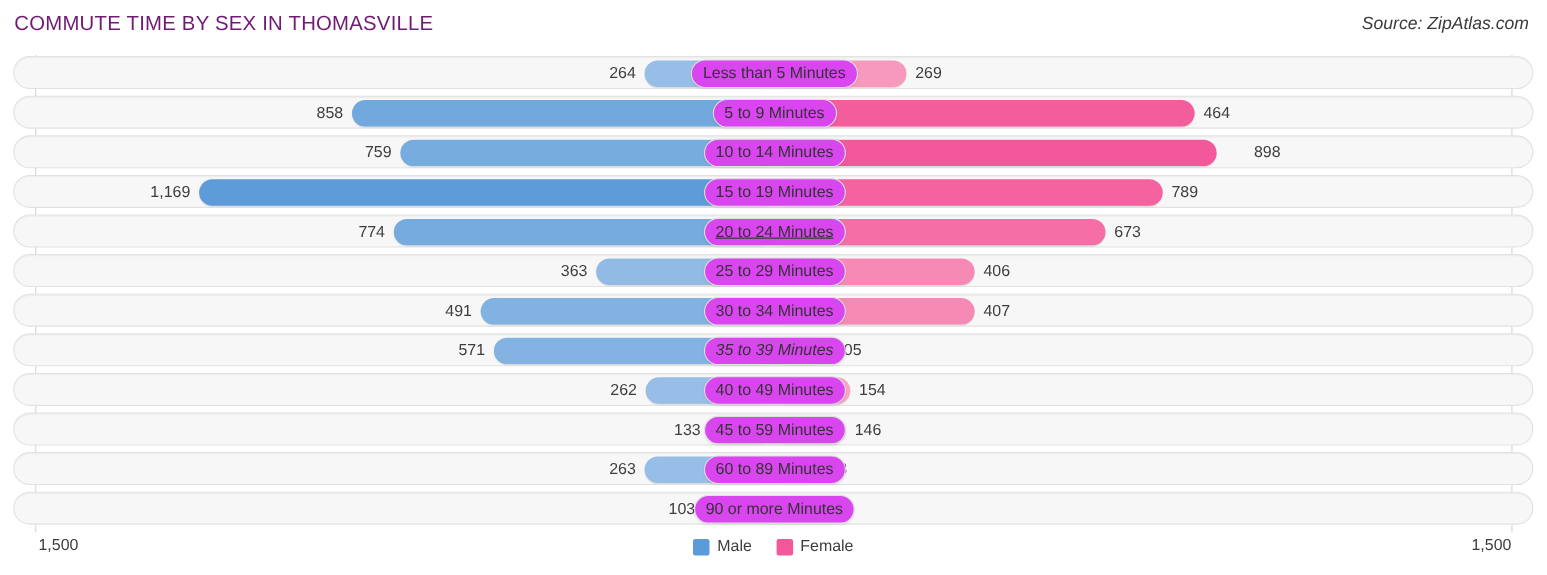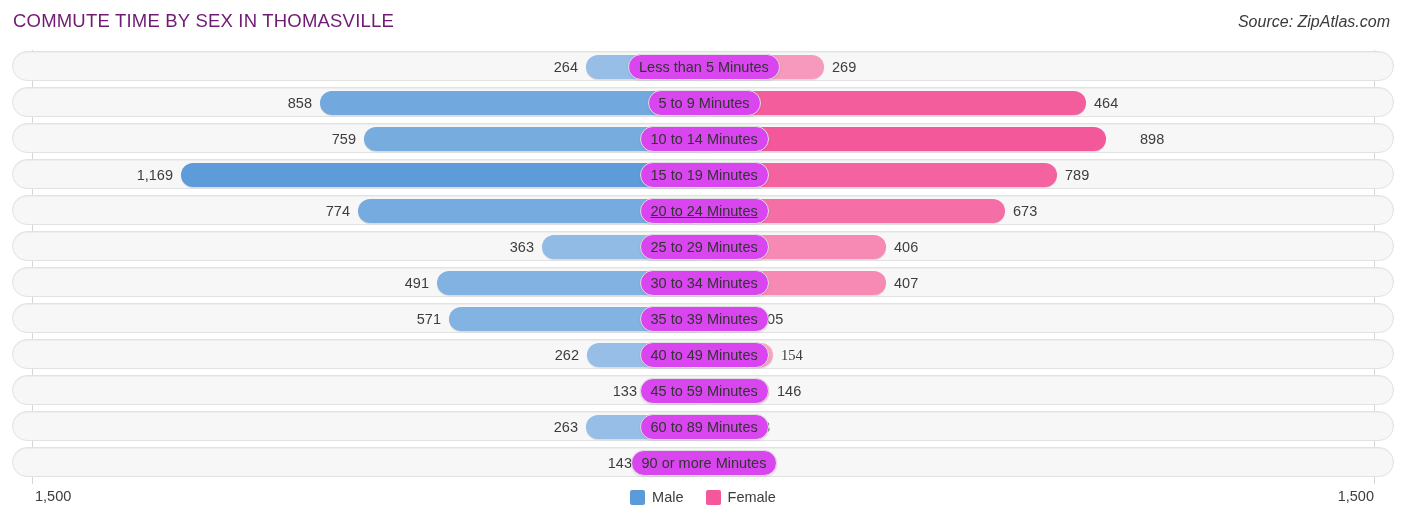--- a/index.html
+++ b/index.html
@@ -150,47 +150,47 @@
         <div class="bar bar-female" style="left: 691px; width: 182px; background: rgb(246, 138, 181);"></div>
         <div class="val val-left" style="left: 346px; width: 70px;">491</div>
         <div class="val val-right" style="left: 881px; width: 70px;">407</div>
         <div class="cat" style="left: 626.5px;">30 to 34 Minutes</div>
       </div>
       <div class="row" style="top: 253px;">
         <div class="bar bar-male" style="left: 436px; width: 255px; background: rgb(131, 179, 226);"></div>
         <div class="bar bar-female" style="left: 691px; width: 47px; background: rgb(248, 169, 197);"></div>
         <div class="val val-left" style="left: 358px; width: 70px;">571</div>
         <div class="val val-right" style="left: 746px; width: 70px;">105</div>
-        <div class="cat" style="left: 626.5px;">35 to 39 Minutes</div>
+        <div class="cat" style="left: 626.5px; font-style: italic;">35 to 39 Minutes</div>
       </div>
       <div class="row" style="top: 289px;">
         <div class="bar bar-male" style="left: 574px; width: 117px; background: rgb(151, 190, 230);"></div>
         <div class="bar bar-female" style="left: 691px; width: 69px; background: rgb(248, 164, 195);"></div>
         <div class="val val-left" style="left: 496px; width: 70px;">262</div>
-        <div class="val val-right" style="left: 768px; width: 70px; font-family: Liberation Serif, serif;">154</div>
+        <div class="val val-right" style="left: 768px; width: 70px;">154</div>
         <div class="cat" style="left: 626.5px;">40 to 49 Minutes</div>
       </div>
       <div class="row" style="top: 325px;">
         <div class="bar bar-male" style="left: 632px; width: 59px; background: rgb(159, 195, 232);"></div>
         <div class="bar bar-female" style="left: 691px; width: 65px; background: rgb(248, 165, 195);"></div>
         <div class="val val-left" style="left: 554px; width: 70px;">133</div>
         <div class="val val-right" style="left: 764px; width: 70px;">146</div>
         <div class="cat" style="left: 626.5px;">45 to 59 Minutes</div>
       </div>
       <div class="row" style="top: 361px;">
         <div class="bar bar-male" style="left: 573px; width: 118px; background: rgb(151, 190, 230);"></div>
         <div class="bar bar-female" style="left: 691px; width: 42px; background: rgb(248, 170, 198);"></div>
         <div class="val val-left" style="left: 495px; width: 70px;">263</div>
         <div class="val val-right" style="left: 741px; width: 70px;">93</div>
         <div class="cat" style="left: 626.5px;">60 to 89 Minutes</div>
       </div>
       <div class="row" style="top: 397px;">
         <div class="bar bar-male" style="left: 627px; width: 64px; background: rgb(159, 195, 232);"></div>
         <div class="bar bar-female" style="left: 691px; width: 11px; background: rgb(249, 178, 202);"></div>
-        <div class="val val-left" style="left: 549px; width: 70px;">143</div>
+        <div class="val val-left" style="left: 549px; width: 70px;">103</div>
         <div class="val val-right" style="left: 710px; width: 70px;">24</div>
         <div class="cat" style="left: 617.5px;">90 or more Minutes</div>
       </div>
     </div>
 
   <div class="footer">
     <div class="axis-label axis-label-left">1,500</div>
     <div class="axis-label axis-label-right">1,500</div>
     <div class="legend" id="legend">
         <div class="legend-item">

